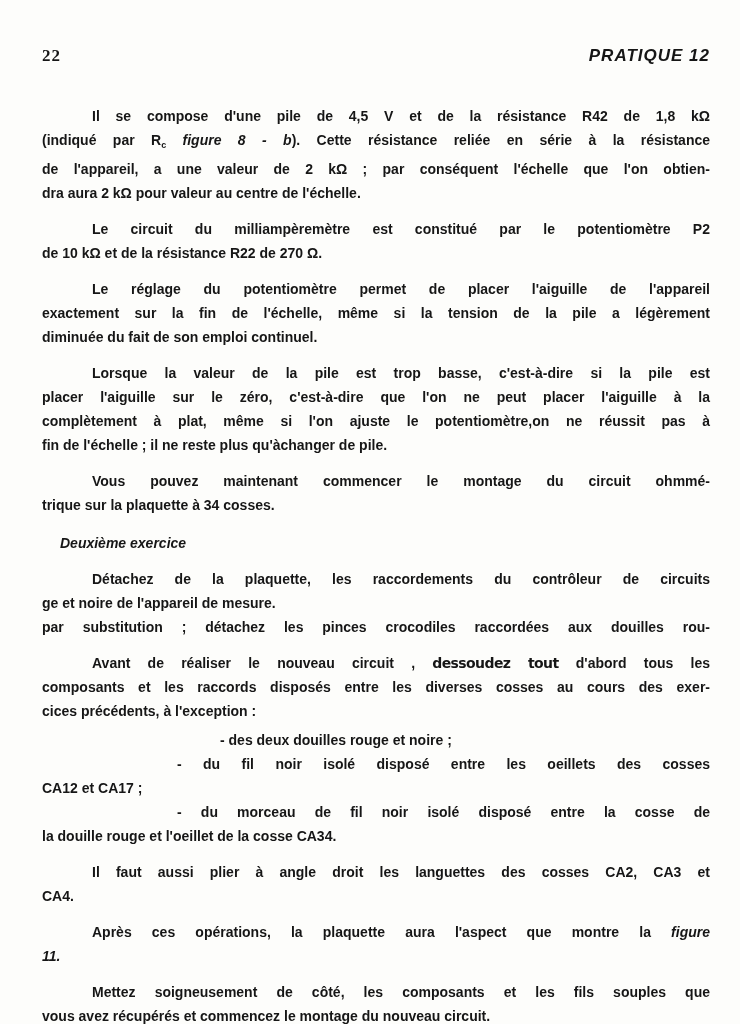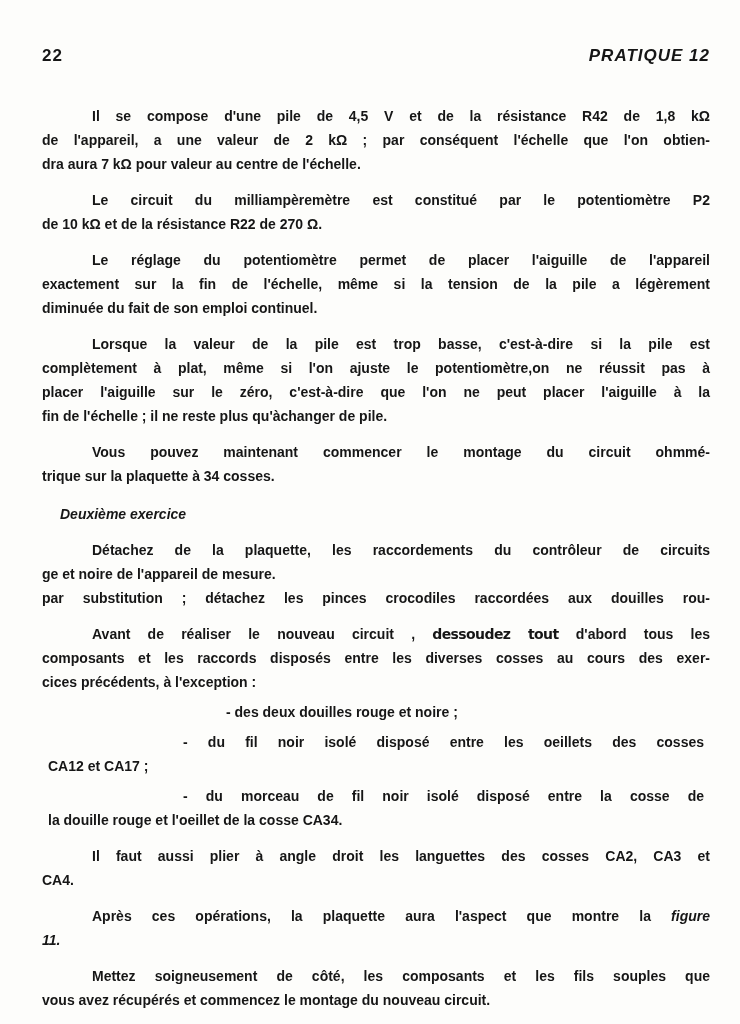--- a/index.html
+++ b/index.html
@@ -26,20 +26,21 @@
     font-weight: 700;
     line-height: 20px;
   }
   .running-title {
     font-style: italic;
     letter-spacing: 1px;
     margin-top: 6px;
   }
   .page-number {
     letter-spacing: 1px;
+    font-family: Liberation Serif, serif;
   }
   .content {
     margin-top: 38px;
     font-size: 14px;
     font-weight: 700;
     line-height: 24px;
   }
   .block { margin: 12px 0 5px 0; }
   .line {
     text-align: justify;
@@ -49,21 +50,21 @@
   .line.last {
     text-align-last: left;
   }
   .para .line:first-child { text-indent: 50px; }
   .section-heading {
     font-style: italic;
     font-weight: 700;
     text-indent: 18px;
     margin: 14px 0 9px 0;
   }
-  .list-item { margin: 6px; }
+  .list-item { margin: 0; }
   .li-deep .line:first-child { text-indent: 178px; }
   .li-mid .line:first-child { text-indent: 135px; }
   .it { font-style: italic; }
   .subsc { font-size: 9px; vertical-align: -3px; letter-spacing: 0; }
   .cond {
     font-family: "DejaVu Sans", sans-serif;
     font-size: 14px;
     letter-spacing: -0.6px;
   }
 </style>
@@ -73,36 +74,37 @@
 <div class="page">
 
   <div class="page-header">
     <span class="page-number">22</span>
     <span class="running-title">PRATIQUE 12</span>
   </div>
 
   <div class="content">
     <div class="block para">
         <div class="line"><span>Il se compose d'une pile de 4,5 V et de la résistance R42 de 1,8 kΩ</span></div>
+        <div class="line"><span>(indiqué par R</span><span class="subsc">c</span><span> </span><span class="it">figure 8 - b</span><span>). Cette résistance reliée en série à la résistance</span></div>
         <div class="line"><span>de l'appareil, a une valeur de 2 kΩ ; par conséquent l'échelle que l'on obtien-</span></div>
-        <div class="line last"><span>dra aura 7 kΩ pour valeur au centre de l'échelle.</span></div>
+        <div class="line last"><span>dra aura 2 kΩ pour valeur au centre de l'échelle.</span></div>
       </div>
     <div class="block para">
         <div class="line"><span>Le circuit du milliampèremètre est constitué par le potentiomètre P2</span></div>
         <div class="line last"><span>de 10 kΩ et de la résistance R22 de 270 Ω.</span></div>
       </div>
     <div class="block para">
         <div class="line"><span>Le réglage du potentiomètre permet de placer l'aiguille de l'appareil</span></div>
         <div class="line"><span>exactement sur la fin de l'échelle, même si la tension de la pile a légèrement</span></div>
         <div class="line last"><span>diminuée du fait de son emploi continuel.</span></div>
       </div>
     <div class="block para">
         <div class="line"><span>Lorsque la valeur de la pile est trop basse, c'est-à-dire si la pile est</span></div>
+        <div class="line"><span>placer l'aiguille sur le zéro, c'est-à-dire que l'on ne peut placer l'aiguille à la</span></div>
         <div class="line"><span>complètement à plat, même si l'on ajuste le potentiomètre,on ne réussit pas à</span></div>
-        <div class="line"><span>placer l'aiguille sur le zéro, c'est-à-dire que l'on ne peut placer l'aiguille à la</span></div>
         <div class="line last"><span>fin de l'échelle ; il ne reste plus qu'àchanger de pile.</span></div>
       </div>
     <div class="block para">
         <div class="line"><span>Vous pouvez maintenant commencer le montage du circuit ohmmé-</span></div>
         <div class="line last"><span>trique sur la plaquette à 34 cosses.</span></div>
       </div>
 
     <div class="section-heading">Deuxième exercice</div>
 
     <div class="block para">

